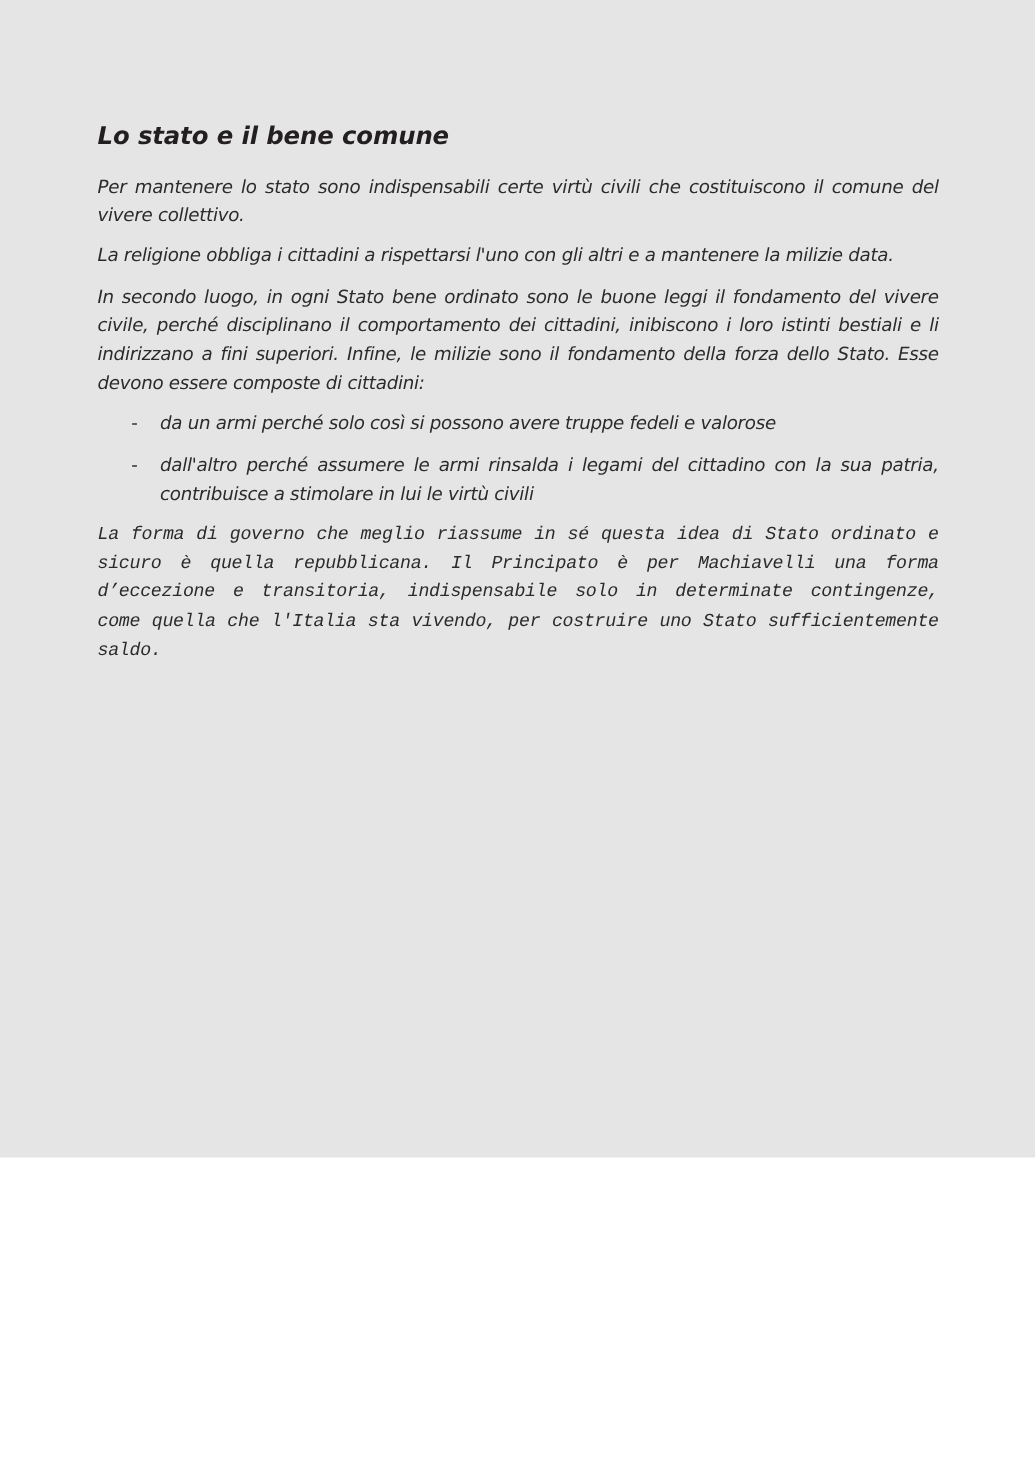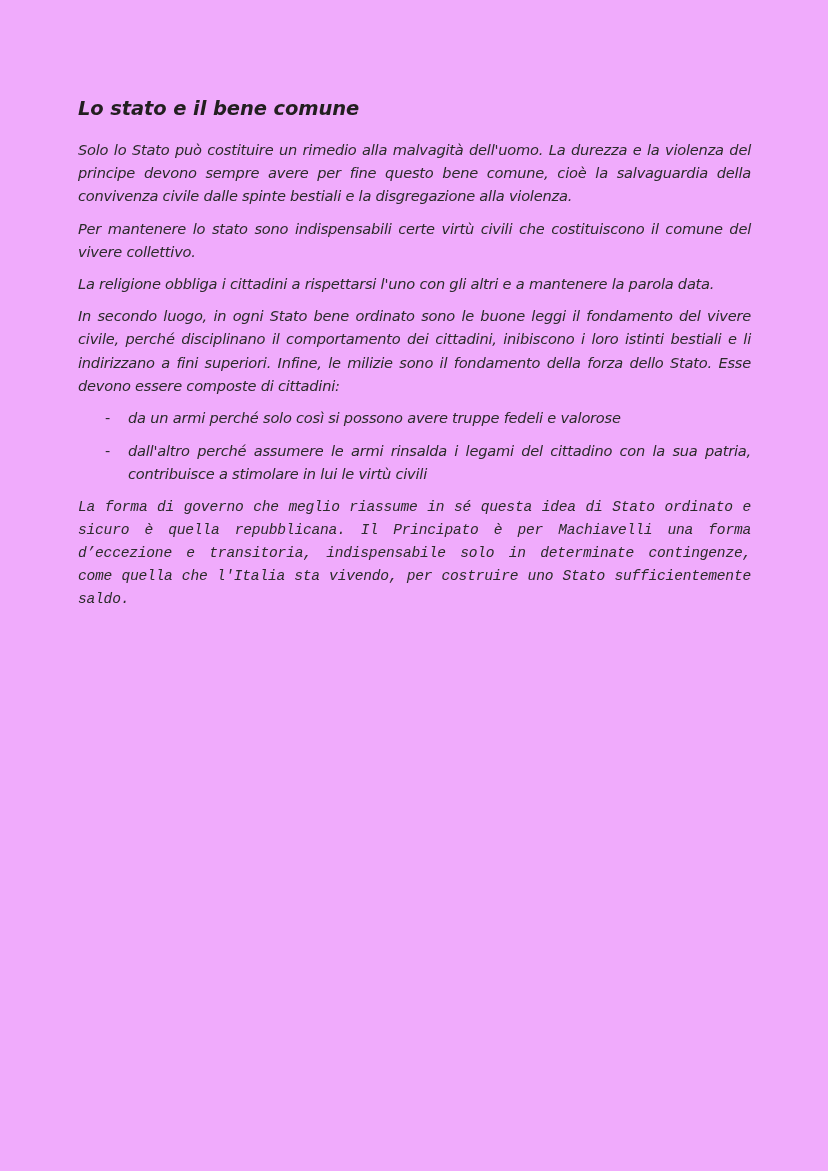--- a/index.html
+++ b/index.html
@@ -12,22 +12,22 @@
     height: 1171px;
     position: relative;
     font-family: "DejaVu Sans", sans-serif;
     overflow: hidden;
   }
   .page {
     position: absolute;
     left: 0;
     top: 0;
     width: 828px;
-    height: 1171px;
-    background: #f0abfc;
+    height: 926px;
+    background: #e5e5e5;
   }
   .content {
     position: absolute;
     left: 78px;
     top: 96px;
     width: 673px;
   }
   .doc-title {
     font-family: "DejaVu Sans", sans-serif;
     font-style: italic;
@@ -94,26 +94,25 @@
   }
 </style>
 </head>
 <body>
 
 <div class="page">
   <div class="content">
 
     <h1 class="doc-title">Lo stato e il bene comune</h1>
 
-    <p class="para">Solo lo Stato può costituire un rimedio alla malvagità dell'uomo. La durezza e la violenza del principe devono sempre avere per fine questo bene comune, cioè la salvaguardia della convivenza civile dalle spinte bestiali e la disgregazione alla violenza.</p>
 
     <p class="para">Per mantenere lo stato sono indispensabili certe virtù civili che costituiscono il comune del vivere collettivo.</p>
 
 
-    <p class="para">La religione obbliga i cittadini a rispettarsi l'uno con gli altri e a mantenere la parola data.</p>
+    <p class="para">La religione obbliga i cittadini a rispettarsi l'uno con gli altri e a mantenere la milizie data.</p>
 
     <p class="para gap-before-list">In secondo luogo, in ogni Stato bene ordinato sono le buone leggi il fondamento del vivere civile, perché disciplinano il comportamento dei cittadini, inibiscono i loro istinti bestiali e li indirizzano a fini superiori. Infine, le milizie sono il fondamento della forza dello Stato. Esse devono essere composte di cittadini:</p>
 
     <ul class="list">
       <li class="list-item">
         <span class="list-marker">-</span>
         <span class="list-text">da un armi perché solo così si possono avere truppe fedeli e valorose</span>
       </li>
       <li class="list-item">
         <span class="list-marker">-</span>

